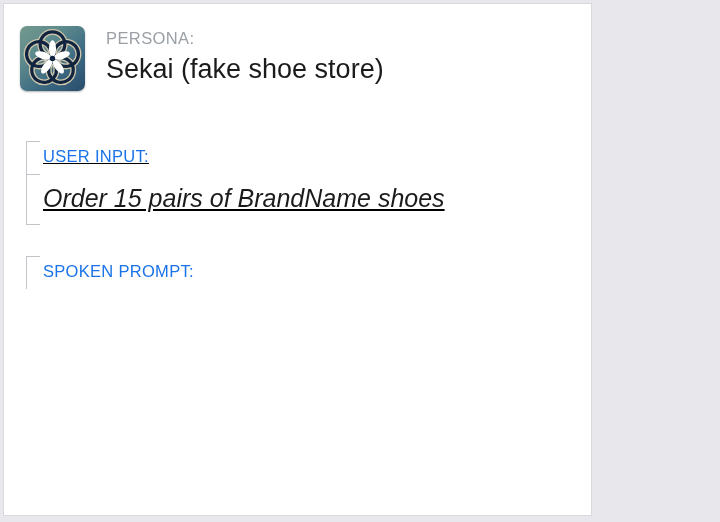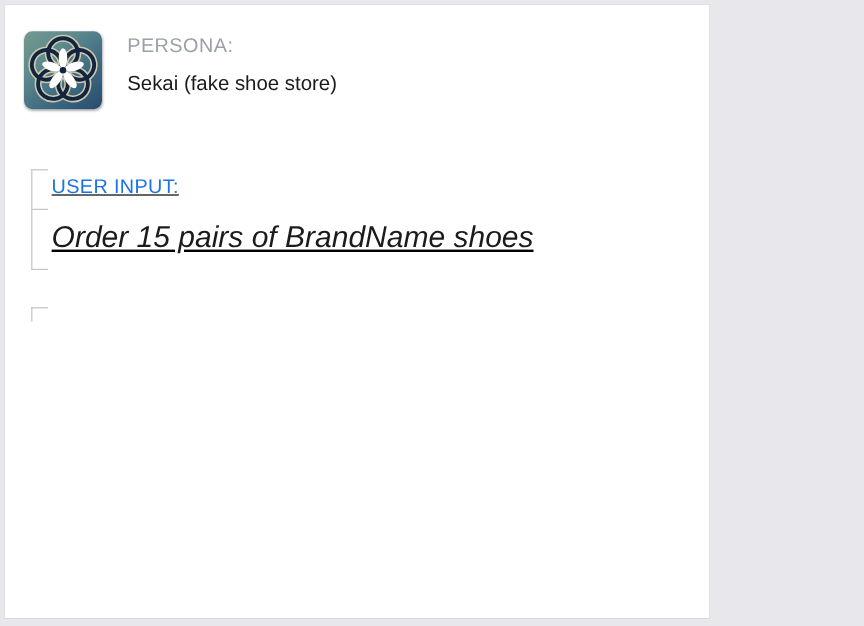--- a/index.html
+++ b/index.html
@@ -50,21 +50,21 @@
     padding-top: 2px;
   }
   .persona-kicker {
     font-size: 16.5px;
     letter-spacing: 0.4px;
     color: #9aa0a6;
     line-height: 20px;
     white-space: nowrap;
   }
   .persona-title {
-    font-size: 17px;
+    font-size: 27px;
     color: #1b1b1b;
     line-height: 33px;
     margin-top: 5px;
     white-space: nowrap;
   }
 
   
   .block {
     position: absolute;
     left: 22px;
@@ -186,16 +186,17 @@
     <div class="bracket body-box">
       <span class="tick top"></span>
       <span class="tick bottom"></span>
       <div class="section-body">Order 15 pairs of BrandName shoes</div>
     </div>
   </div>
 
   <div class="block" id="spoken-prompt-block">
     <div class="bracket label-box">
       <span class="tick top"></span>
+      <div class="section-label">SPOKEN PROMPT:</div>
     </div>
   </div>
 
 </div>
 
 </body></html>

